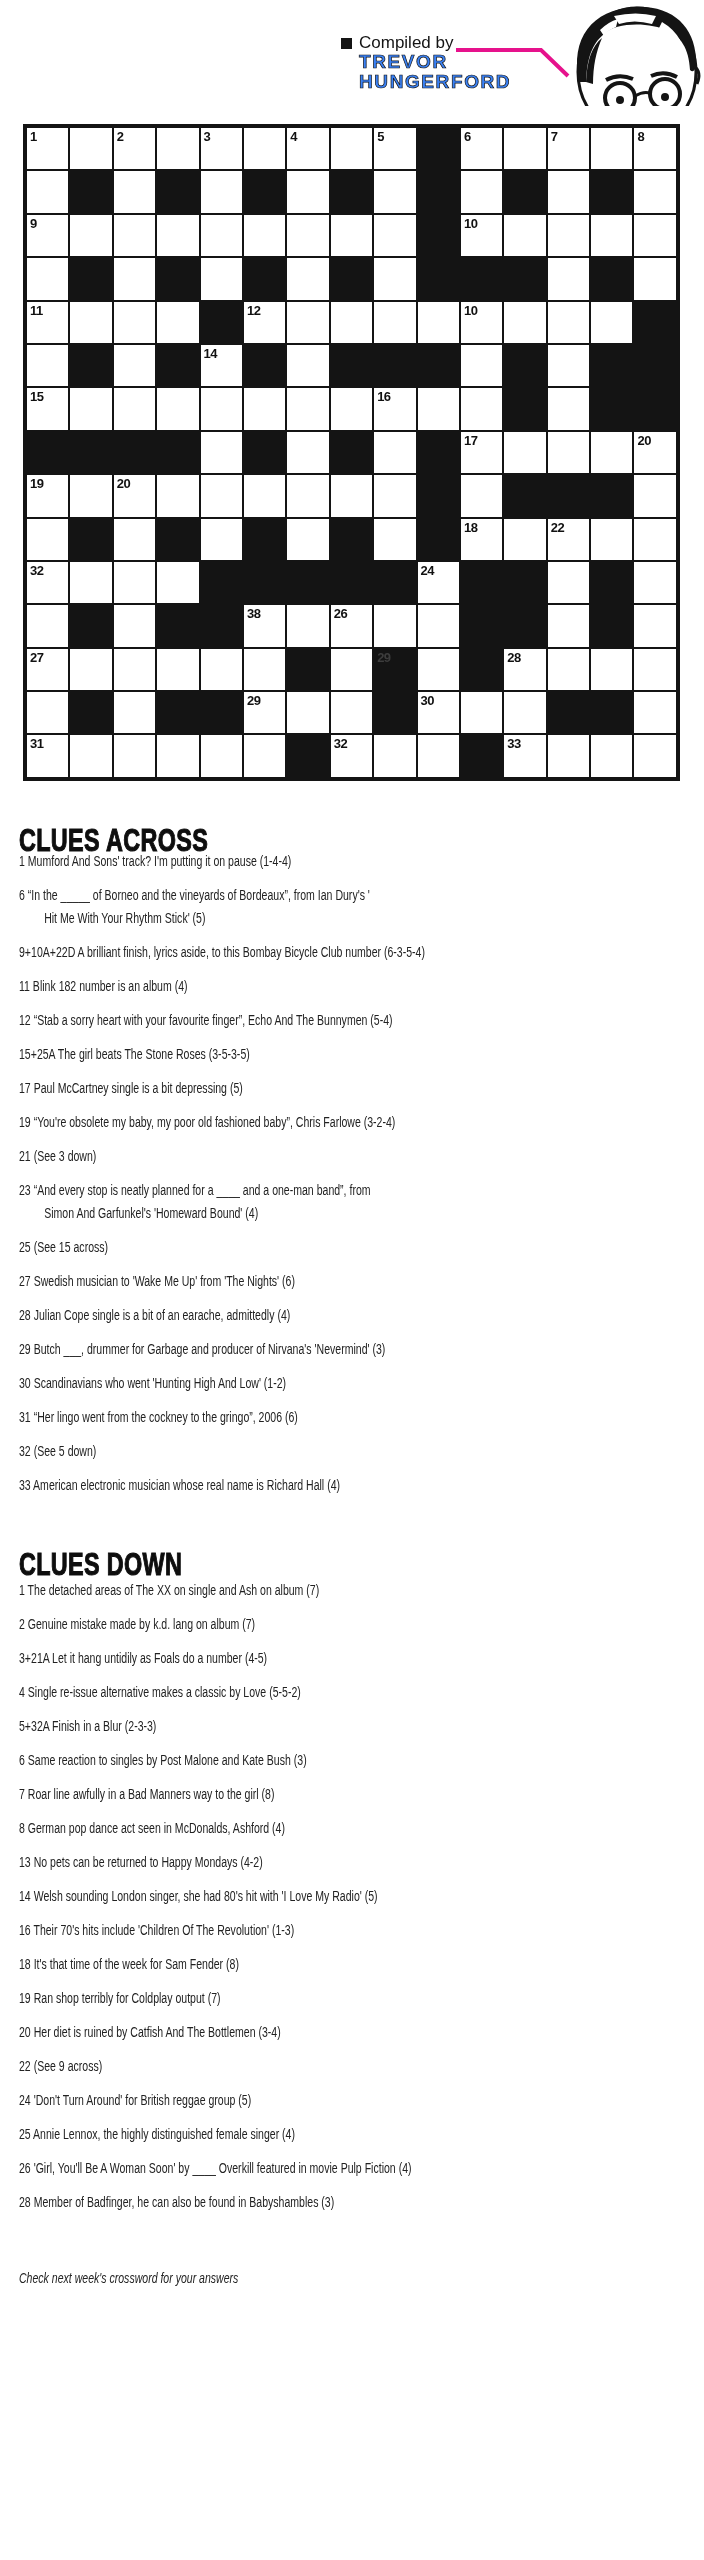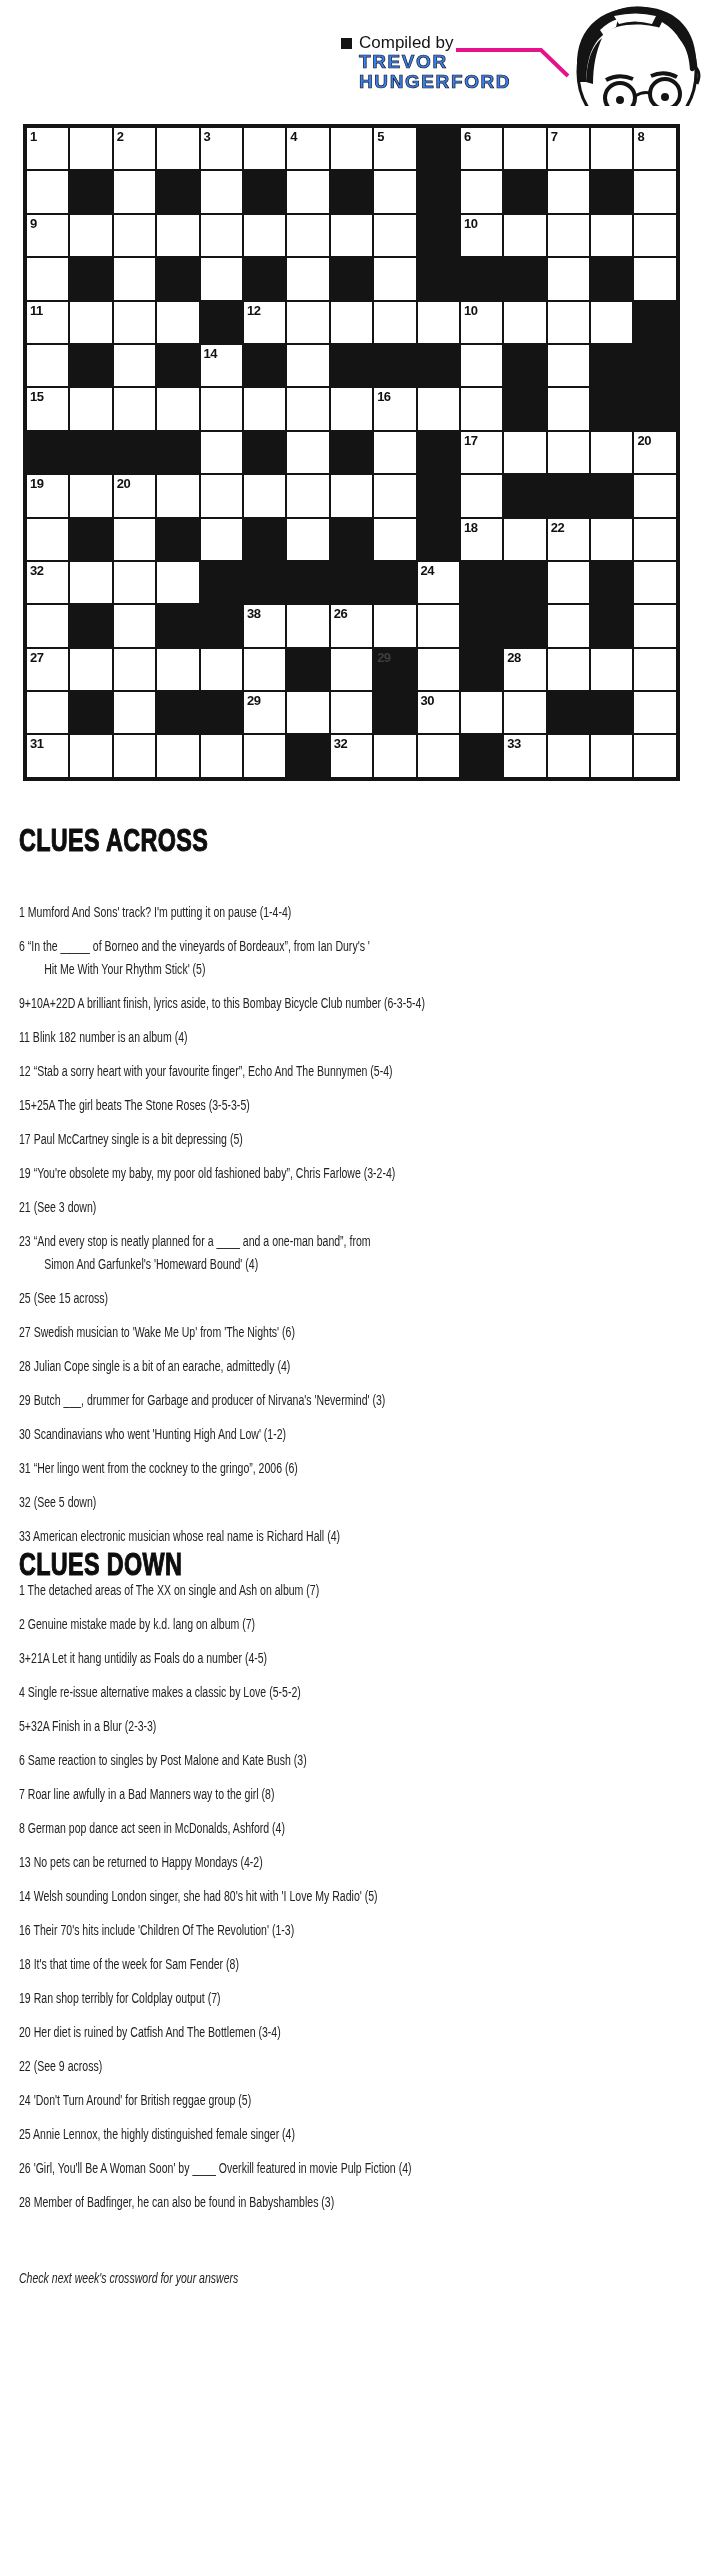--- a/index.html
+++ b/index.html
@@ -364,21 +364,21 @@
       <div class="cell black"></div>
       <div class="cell">
         <span class="num">33</span>
       </div>
       <div class="cell"></div>
       <div class="cell"></div>
       <div class="cell"></div>
     </div>
 
   <h2 class="sec-heading" style="top:797px;">CLUES ACROSS</h2>
-  <div class="clue-list" style="top:900px;" id="across-list">
+  <div class="clue-list" style="top:849px;" id="across-list">
       <div class="clue">1 Mumford And Sons' track? I'm putting it on pause (1-4-4)</div>
       <div class="clue">6 “In the _____ of Borneo and the vineyards of Bordeaux”, from Ian Dury's '
 Hit Me With Your Rhythm Stick' (5)</div>
       <div class="clue">9+10A+22D A brilliant finish, lyrics aside, to this Bombay Bicycle Club number (6-3-5-4)</div>
       <div class="clue">11 Blink 182 number is an album (4)</div>
       <div class="clue">12 “Stab a sorry heart with your favourite finger”, Echo And The Bunnymen (5-4)</div>
       <div class="clue">15+25A The girl beats The Stone Roses (3-5-3-5)</div>
       <div class="clue">17 Paul McCartney single is a bit depressing (5)</div>
       <div class="clue">19 “You're obsolete my baby, my poor old fashioned baby”, Chris Farlowe (3-2-4)</div>
       <div class="clue">21 (See 3 down)</div>

